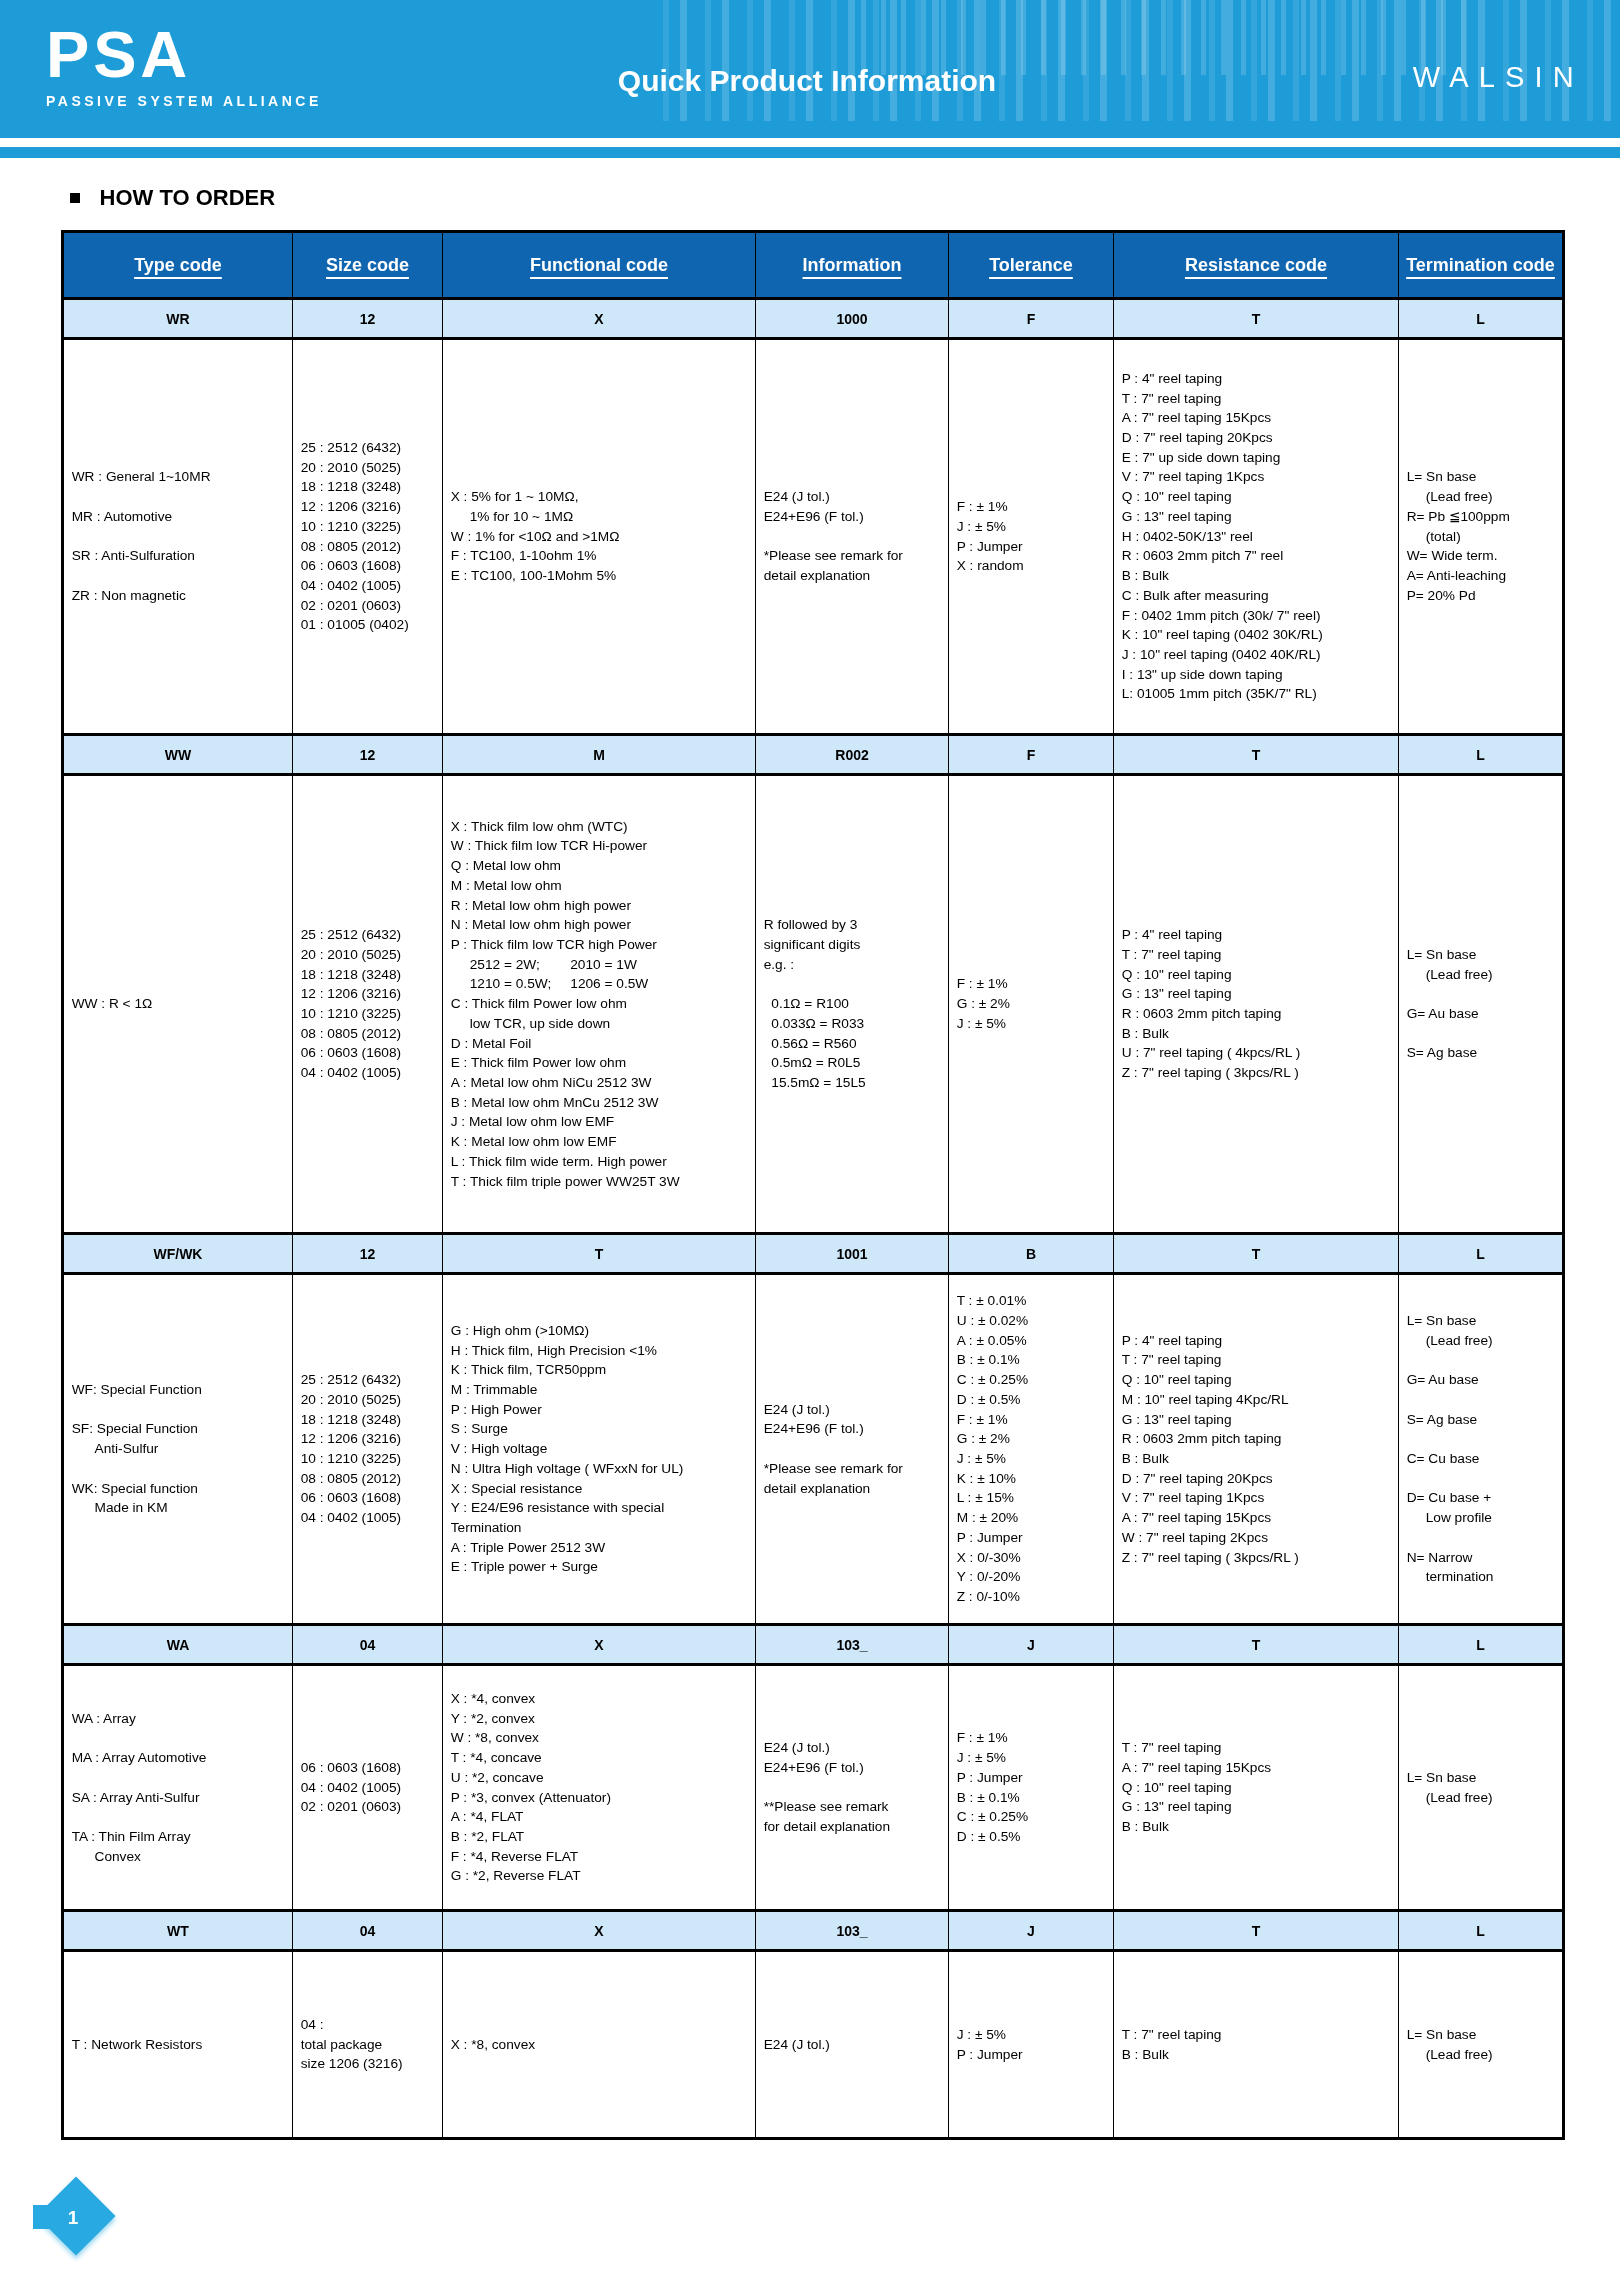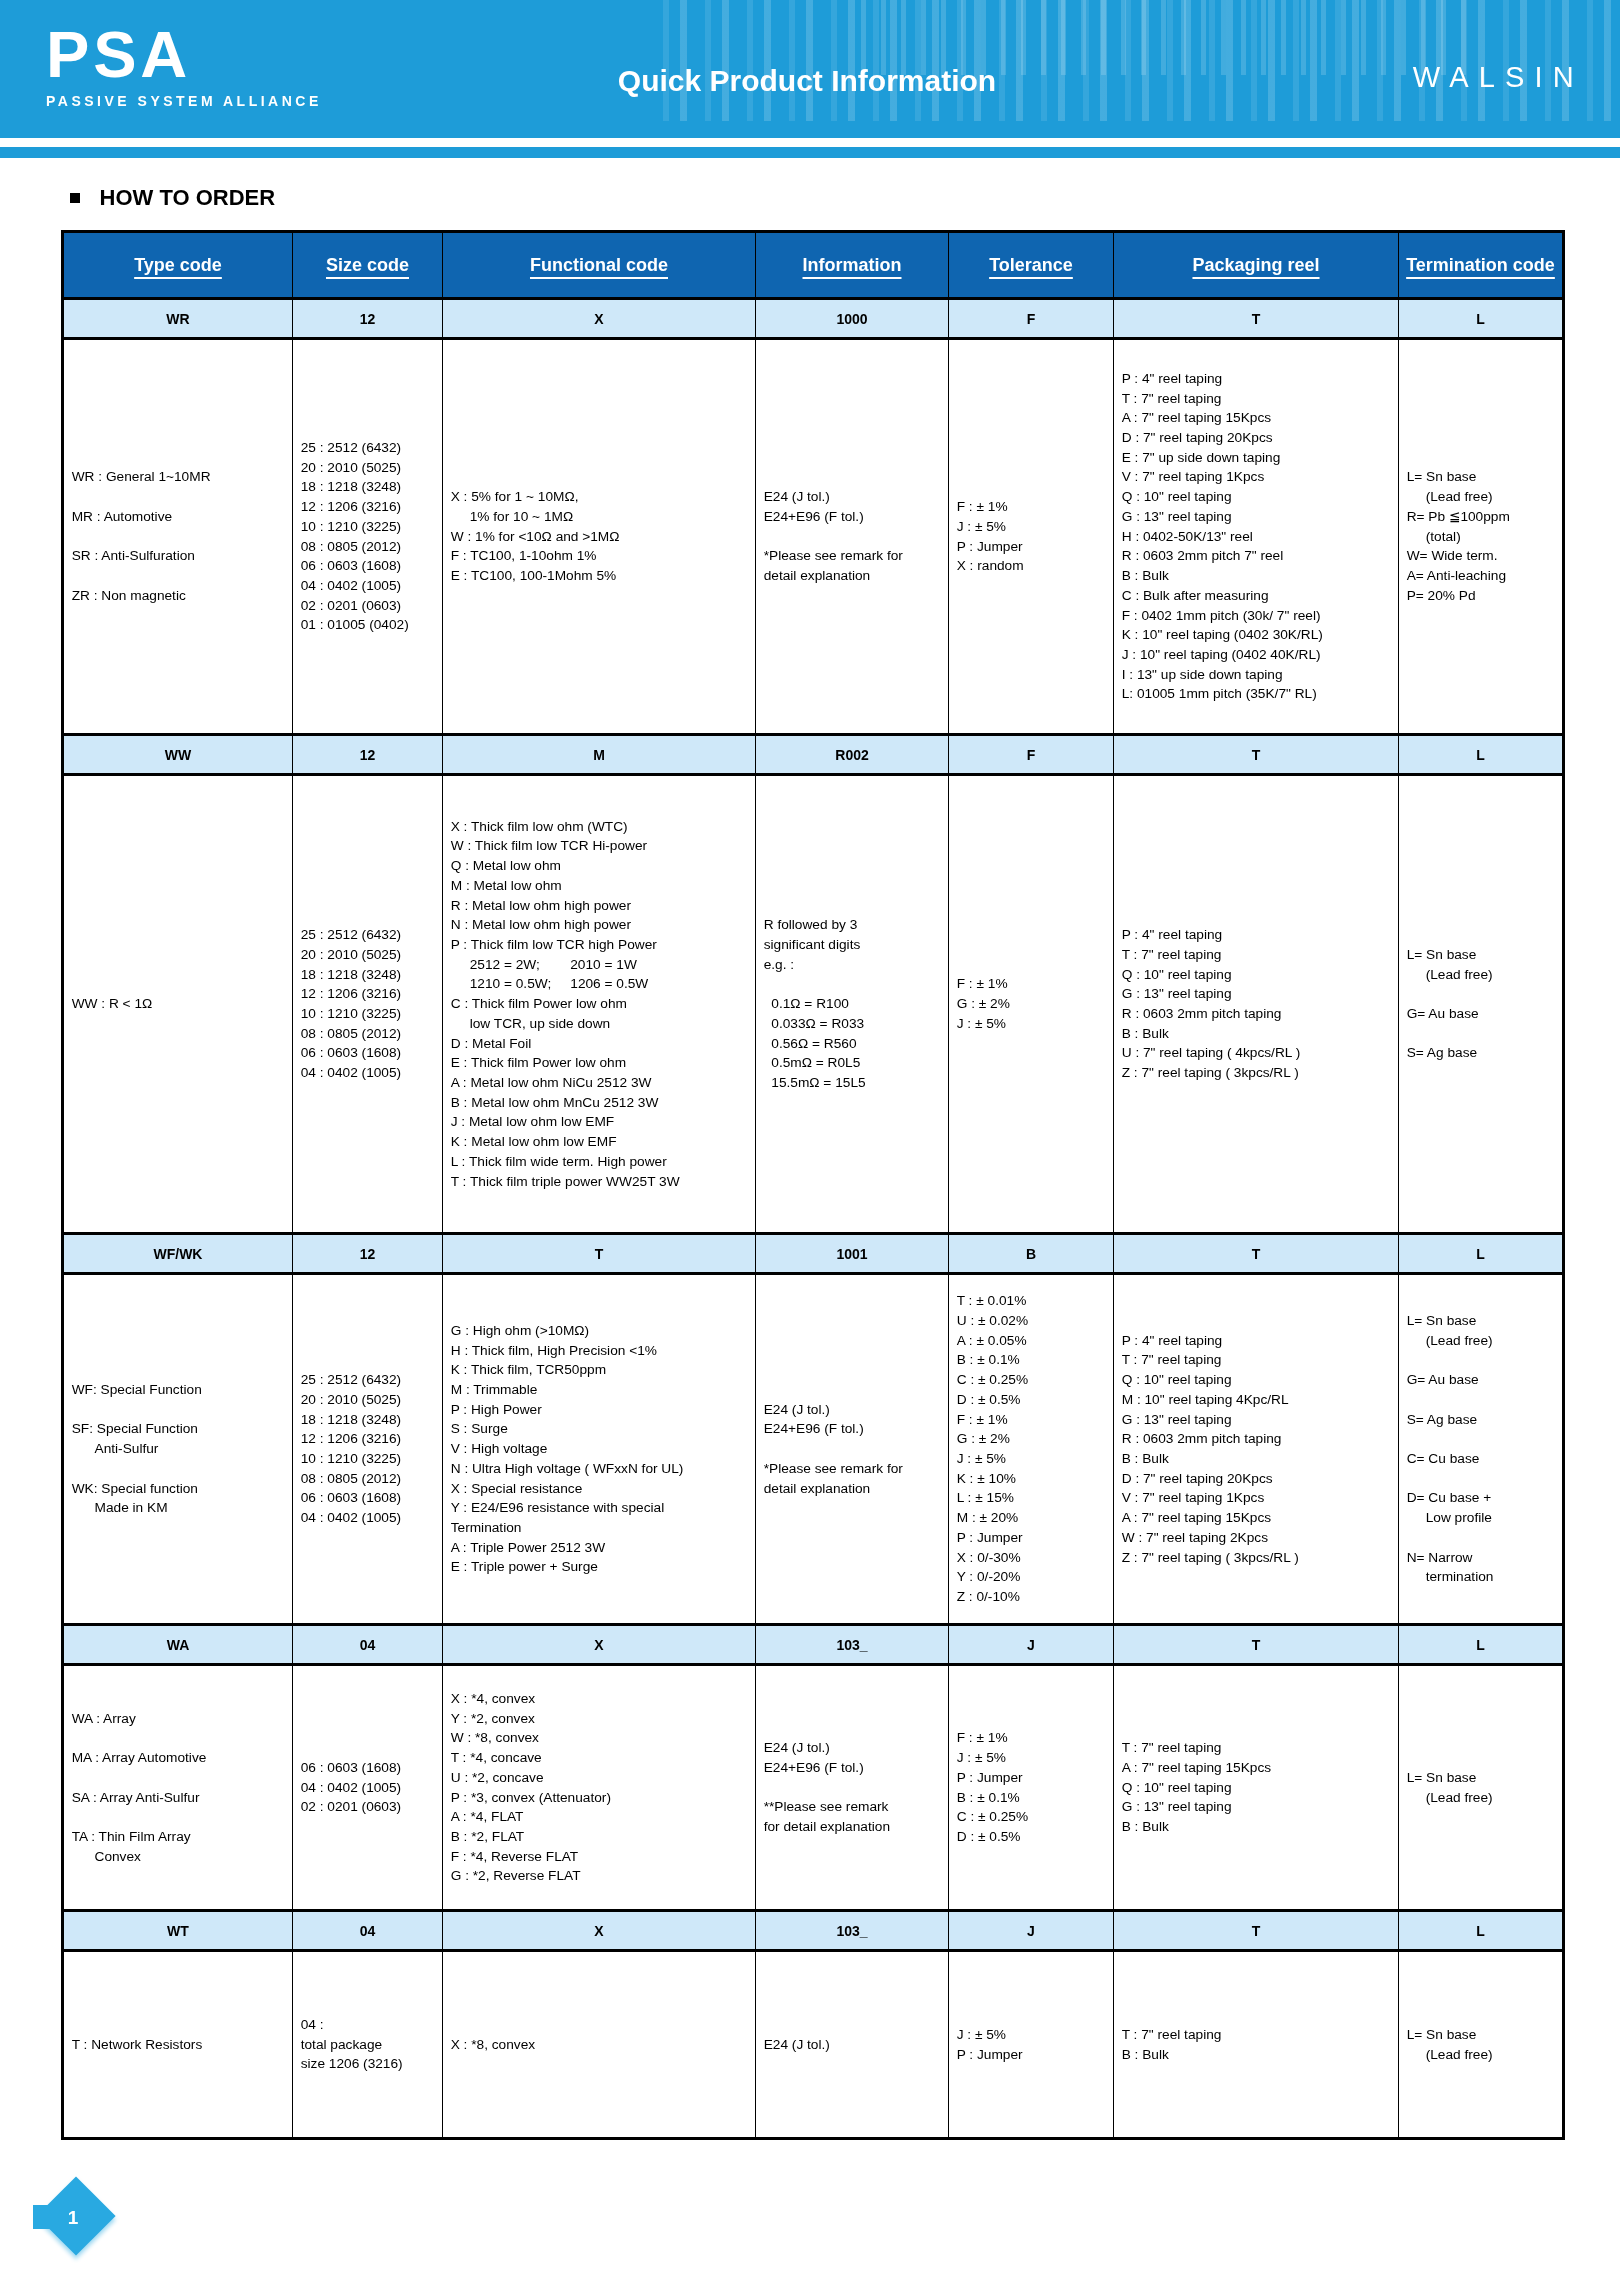--- a/index.html
+++ b/index.html
@@ -94,21 +94,21 @@
       <col style="width:285px">
       <col style="width:165px">
   </colgroup>
   <thead>
     <tr>
       <th><span>Type code</span></th>
       <th><span>Size code</span></th>
       <th><span>Functional code</span></th>
       <th><span>Information</span></th>
       <th><span>Tolerance</span></th>
-      <th><span>Packaging reel</span></th>
+      <th><span>Resistance code</span></th>
       <th><span>Termination code</span></th>
     </tr>
   </thead>
   <tbody>
     <tr class="ex">
       <td>WR</td>
       <td>12</td>
       <td>X</td>
       <td>1000</td>
       <td>F</td>

